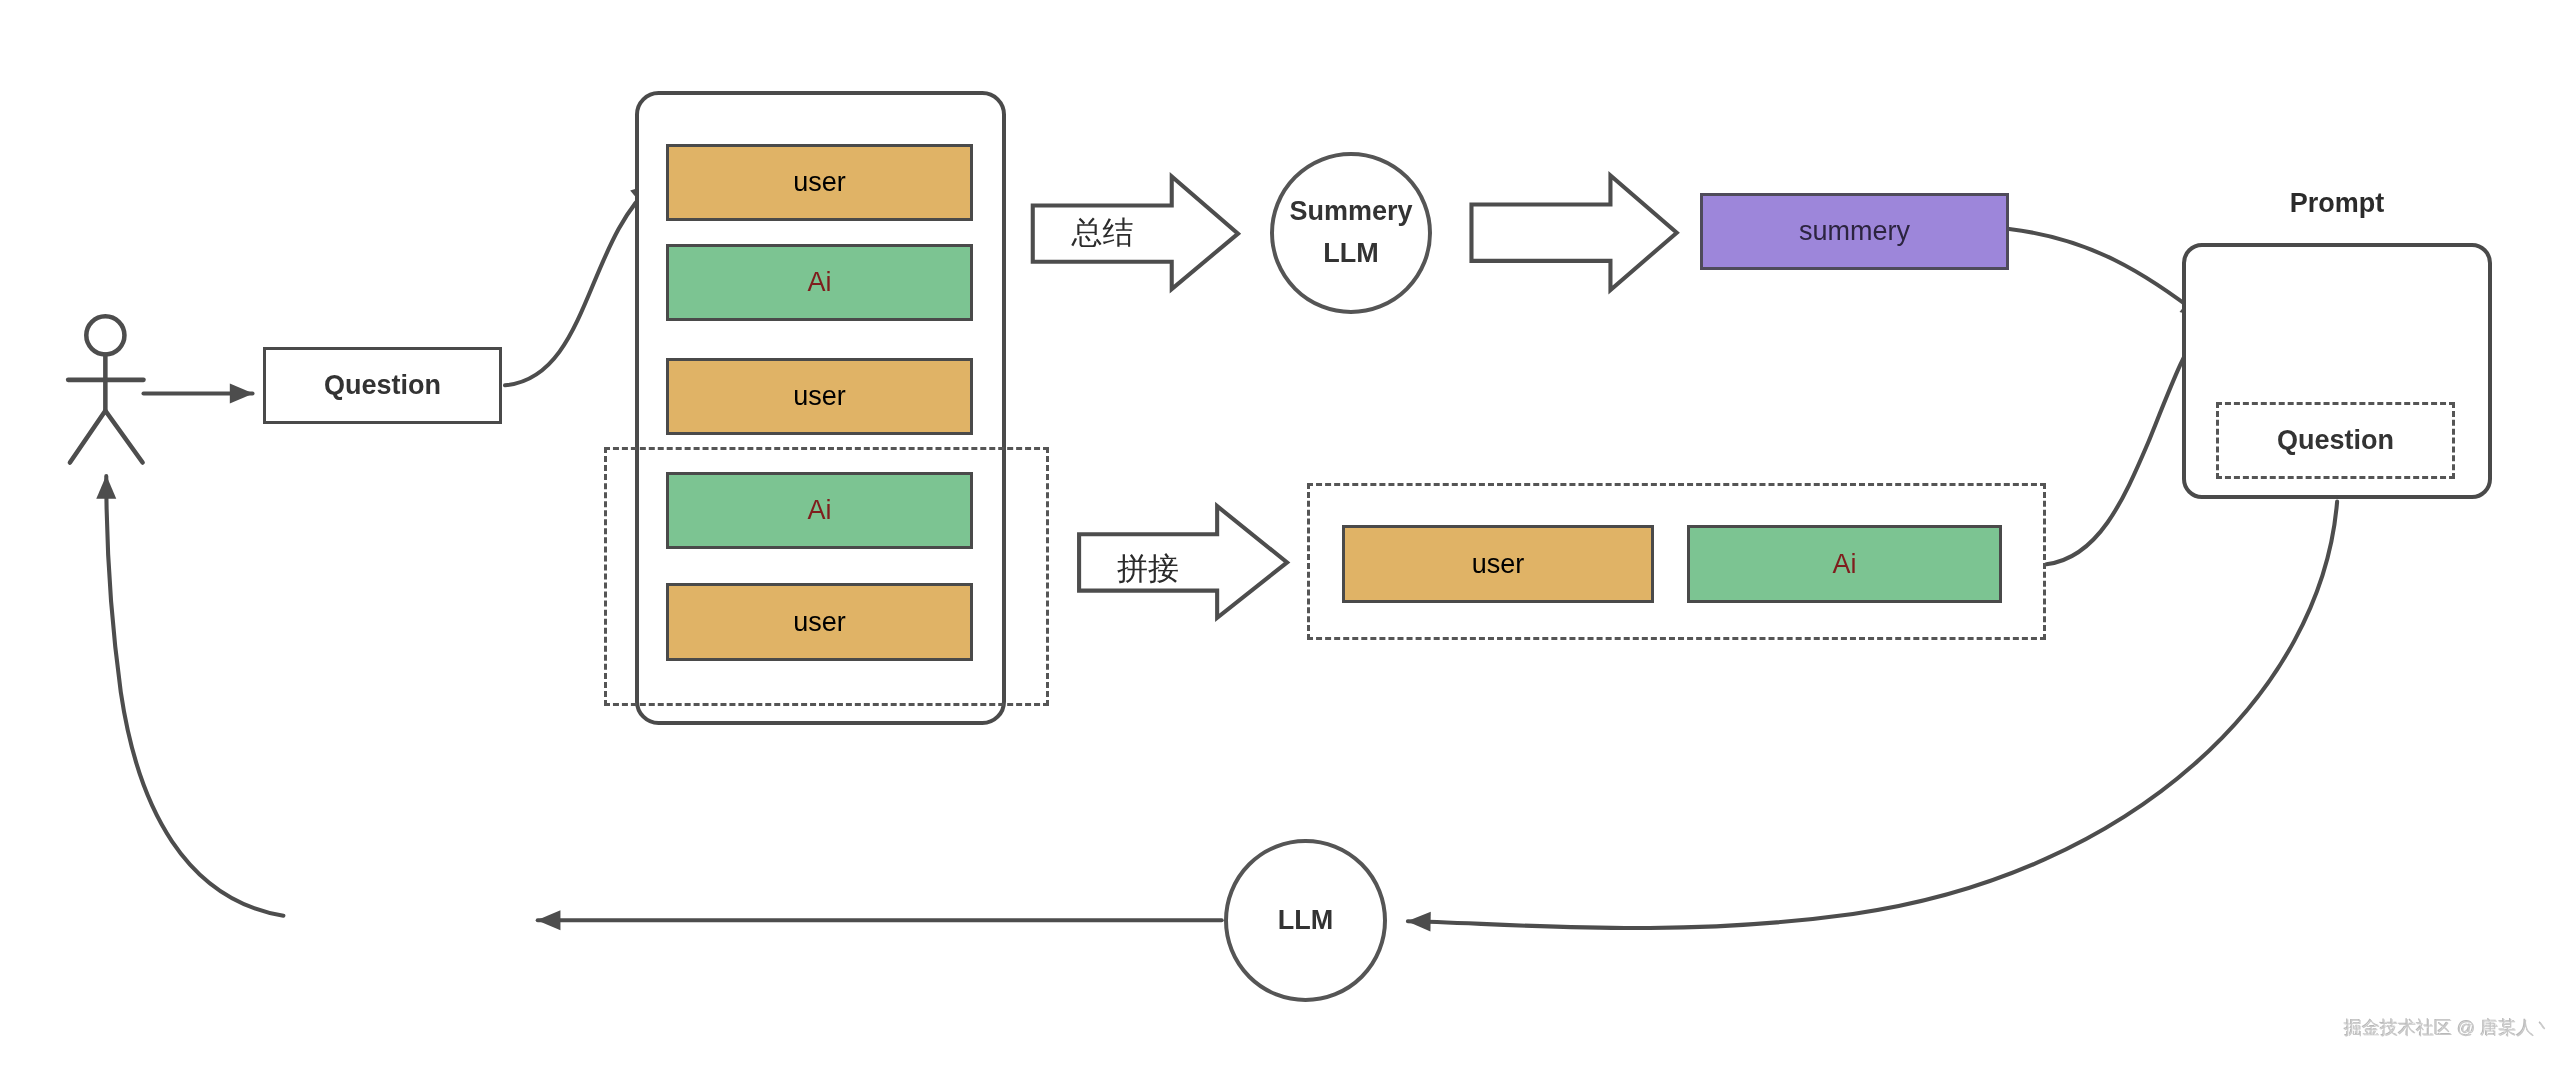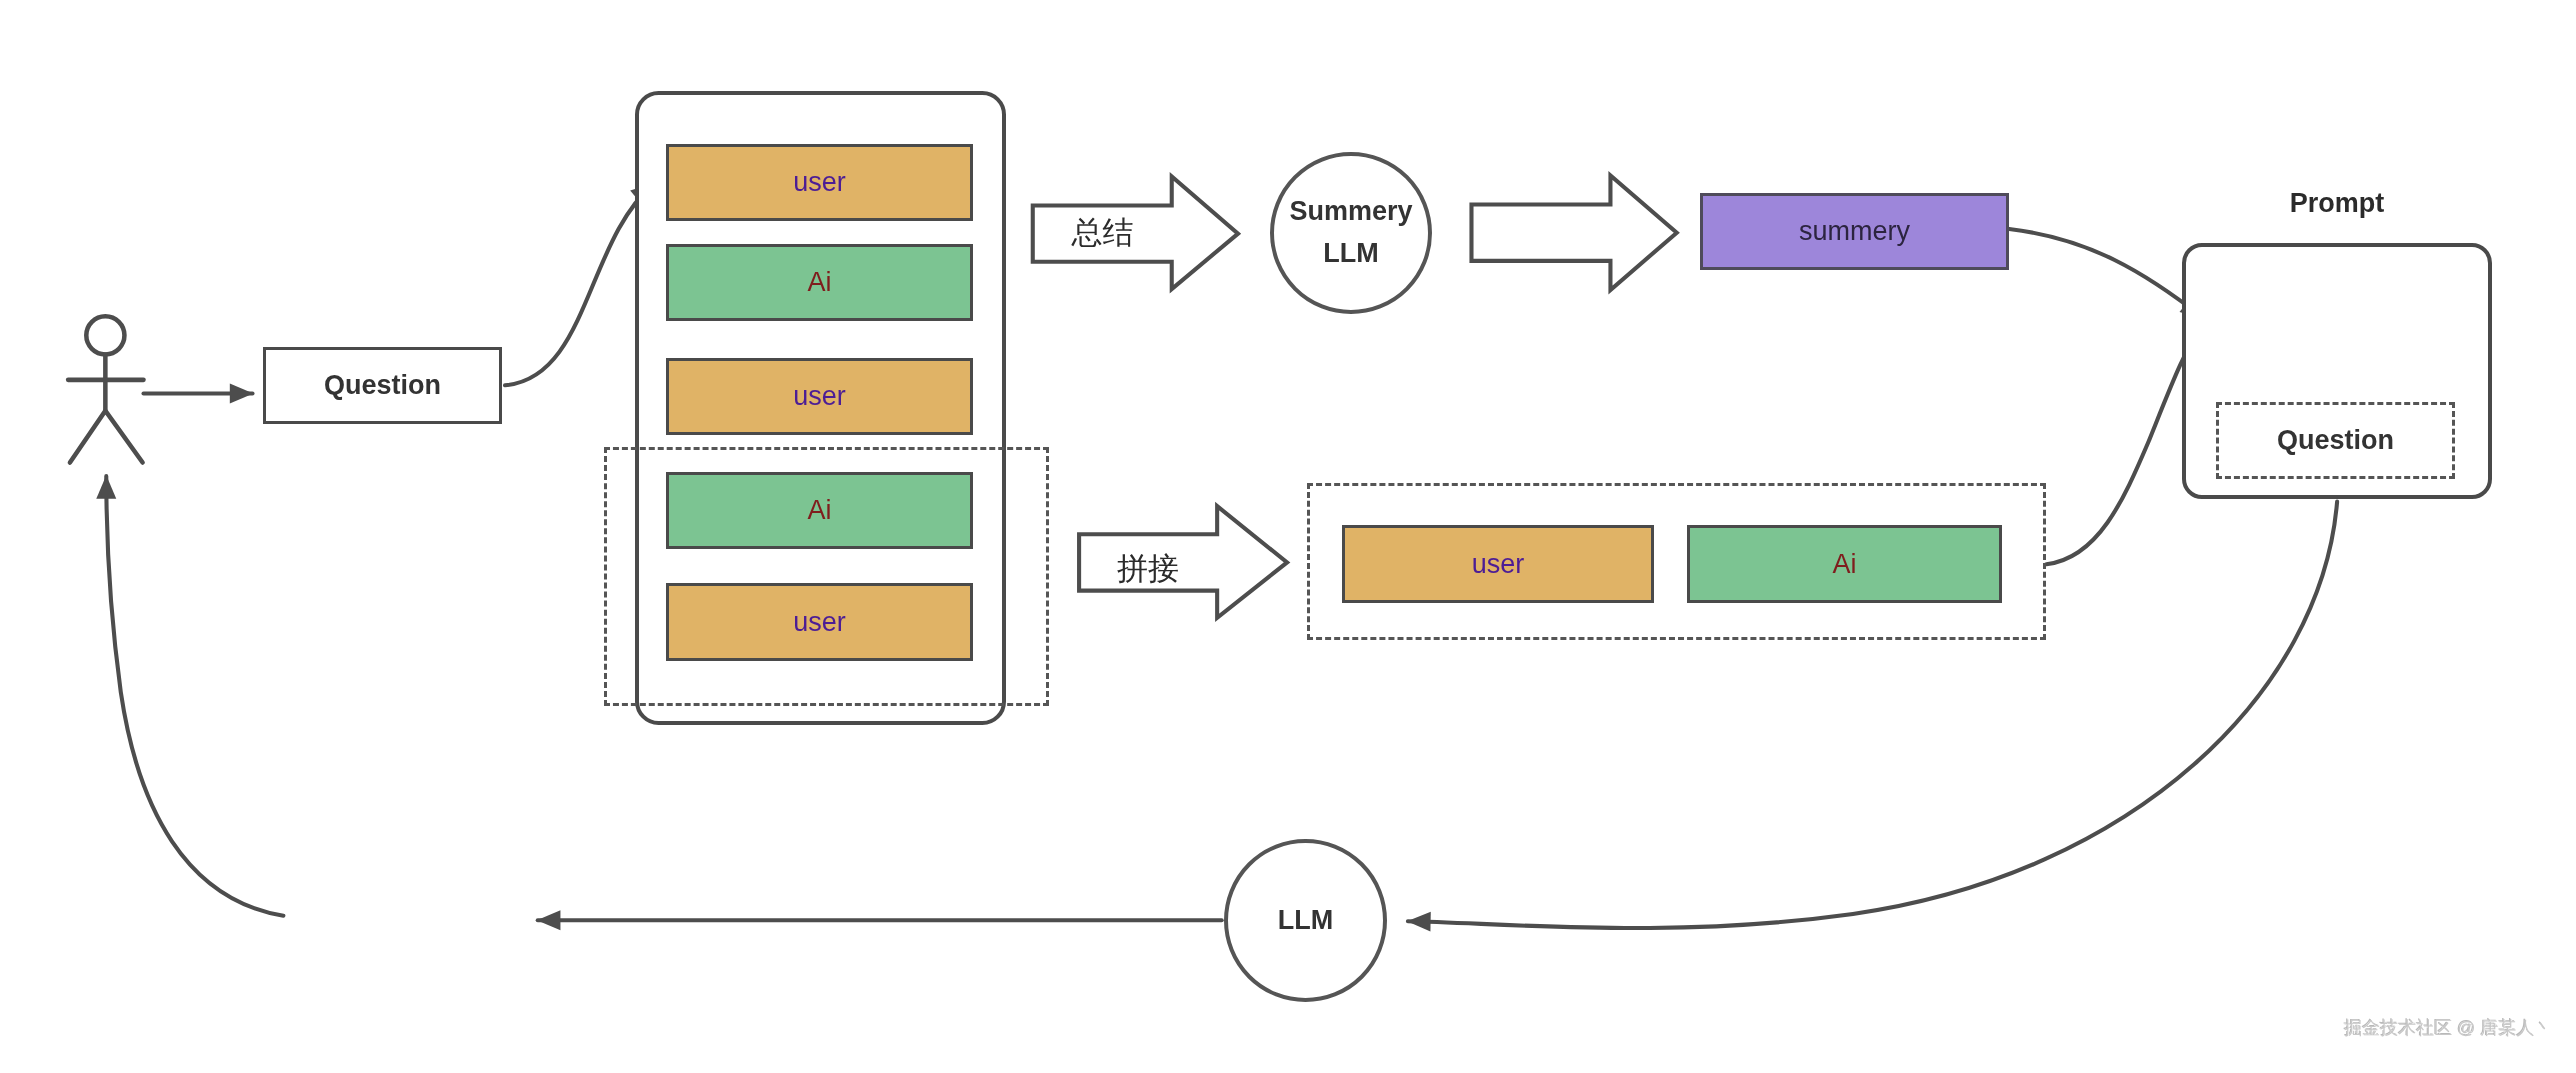--- a/index.html
+++ b/index.html
@@ -4,21 +4,21 @@
 <style>
   html,body{margin:0;padding:0;background:#ffffff;}
   .canvas{
     position:relative;width:2576px;height:1074px;background:#ffffff;overflow:hidden;
     font-family:"Liberation Sans",sans-serif;color:#333333;
   }
   .canvas svg.layer{position:absolute;left:0;top:0;width:2576px;height:1074px;}
   .abs{position:absolute;box-sizing:border-box;}
   .flexc{display:flex;align-items:center;justify-content:center;}
   .solid-box{border:3.6px solid #4a4a4a;background:#ffffff;font-weight:bold;font-size:27px;}
-  .chat-box{border:3.2px solid #4a4a4a;font-size:27px;color:#4c1d95;}
+  .chat-box{border:3.2px solid #4a4a4a;font-size:27px;color:#000000;}
   .chat-box.user{background:#e0b366;}
   .chat-box.ai{background:#7cc492;color:#7f1d1d;}
   .stack-container{border:4.1px solid #4a4a4a;border-radius:23.6px;background:#ffffff;}
   .dashed-box{border:3.6px dashed #555555;background:transparent;}
   .circle-node{border:4.1px solid #555555;border-radius:50%;background:#ffffff;
     font-weight:bold;font-size:27px;flex-direction:column;line-height:1.55;text-align:center;}
   .arrow-label{font-weight:normal;font-size:31px;color:#2b2b2b;}
   .purple-box{background:#9d86da;border:3.6px solid #4f4b5a;font-size:27px;color:#2c2440;}
   .prompt-title{font-weight:bold;font-size:27px;text-align:center;color:#2b2b2b;}
   .watermark{font-size:18px;color:#c8c8c8;text-shadow:0.9px 0.9px 0 #ffffff,-0.9px -0.9px 0 #b9b9b9;white-space:nowrap;}

